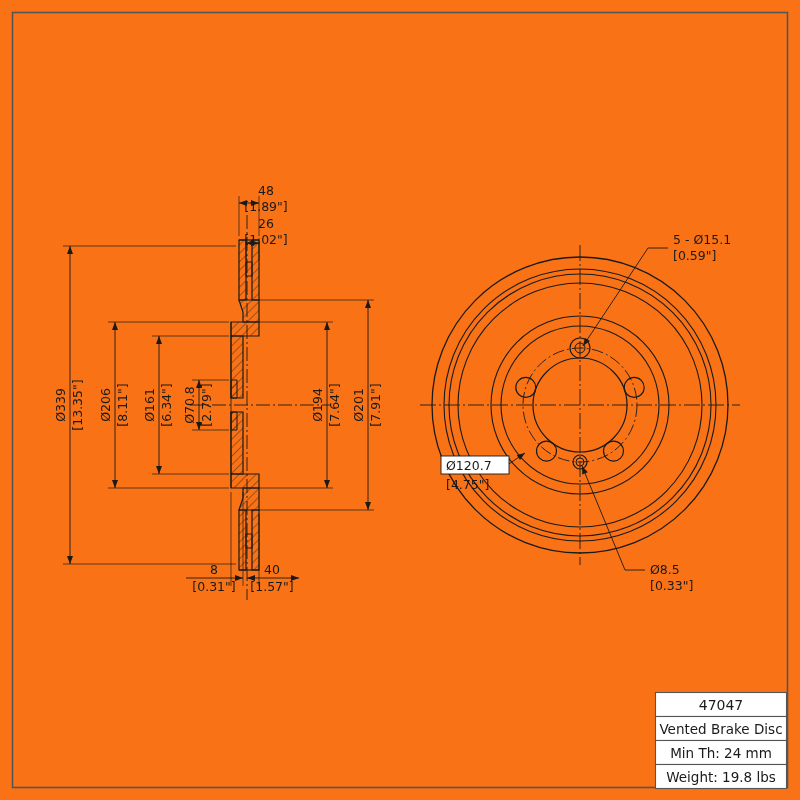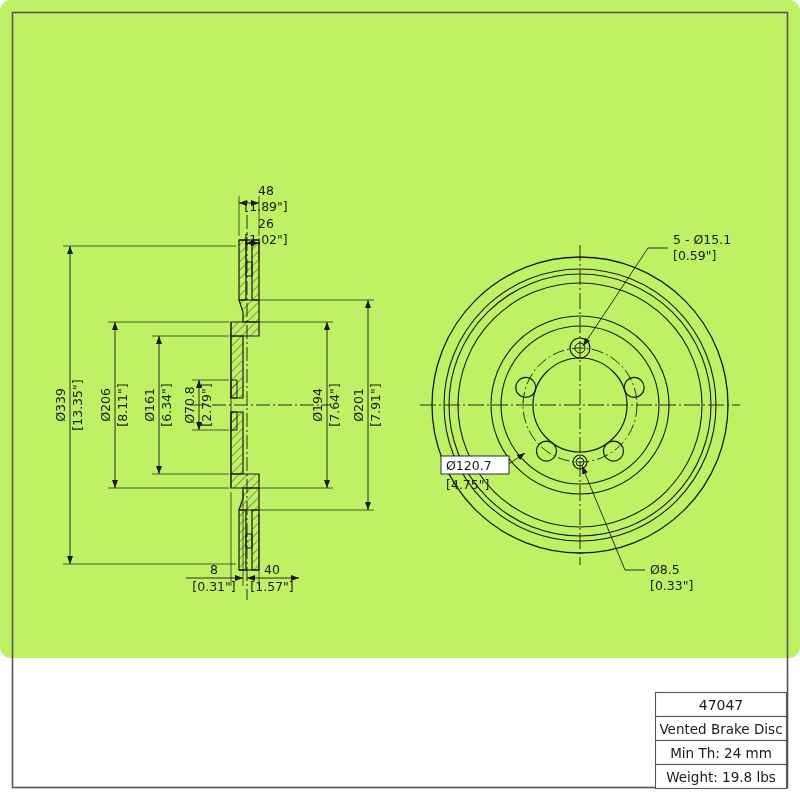--- a/index.html
+++ b/index.html
@@ -9,23 +9,22 @@
   }
   body {
     width: 800px;
     height: 800px;
     font-family: "DejaVu Sans", "Liberation Sans", sans-serif;
     overflow: hidden;
   }
   #sheet {
     position: relative;
     width: 800px;
-    height: 658px;
-    background: #bef264;
-    border-radius: 11px;
+    height: 800px;
+    background: #f97316;
   }
   #drawing-svg {
     position: absolute;
     top: 0;
     left: 0;
     width: 800px;
     height: 800px;
   }
 </style>
 </head>

